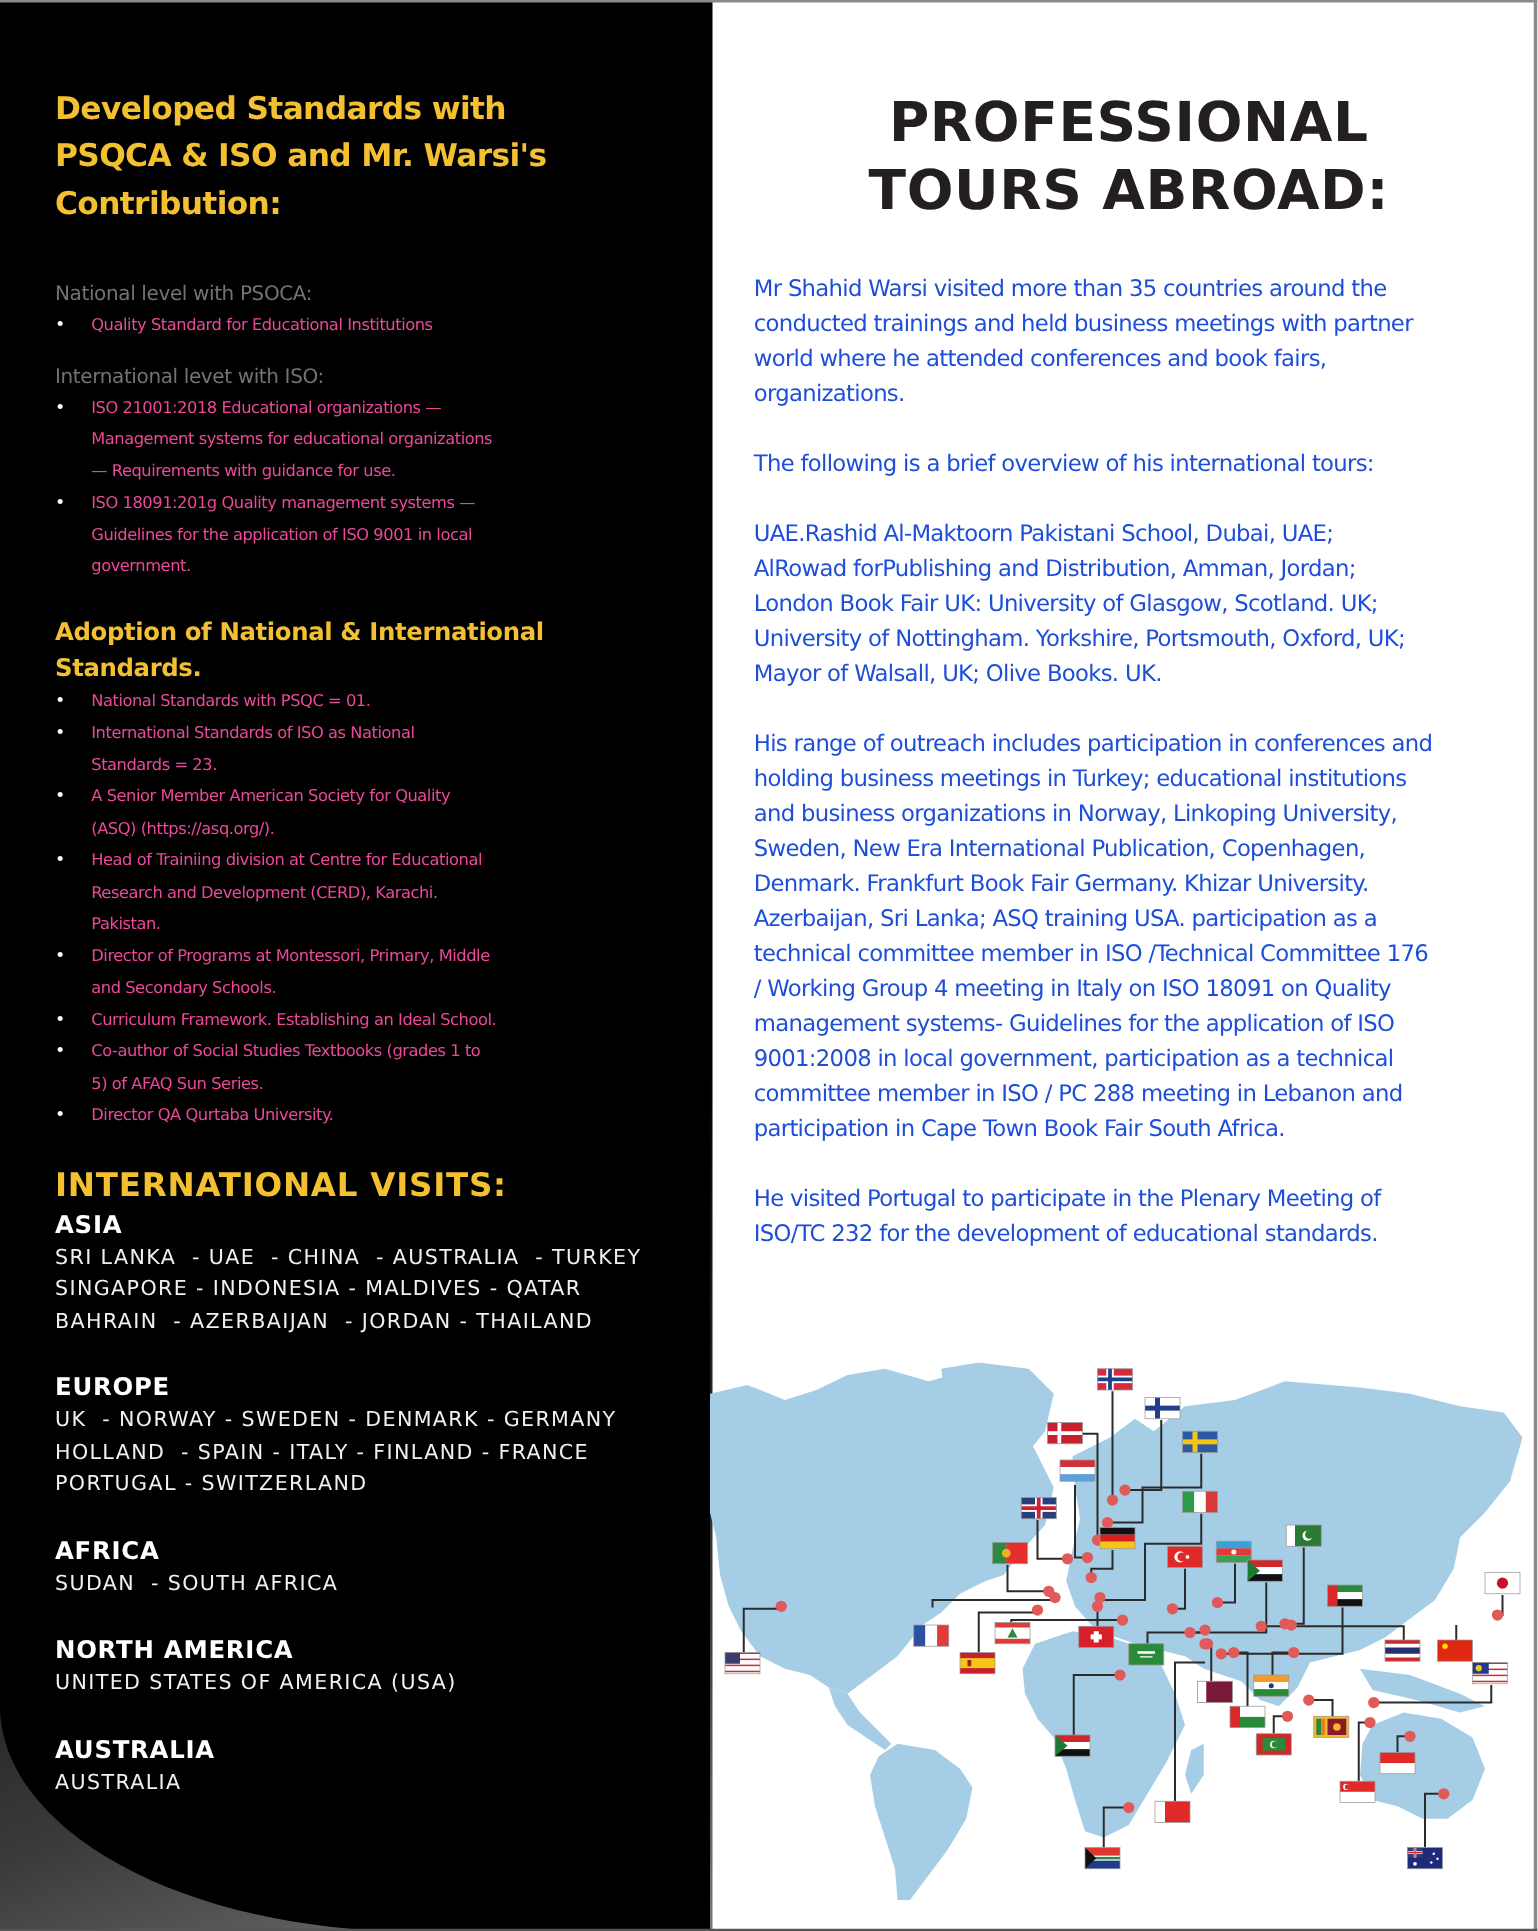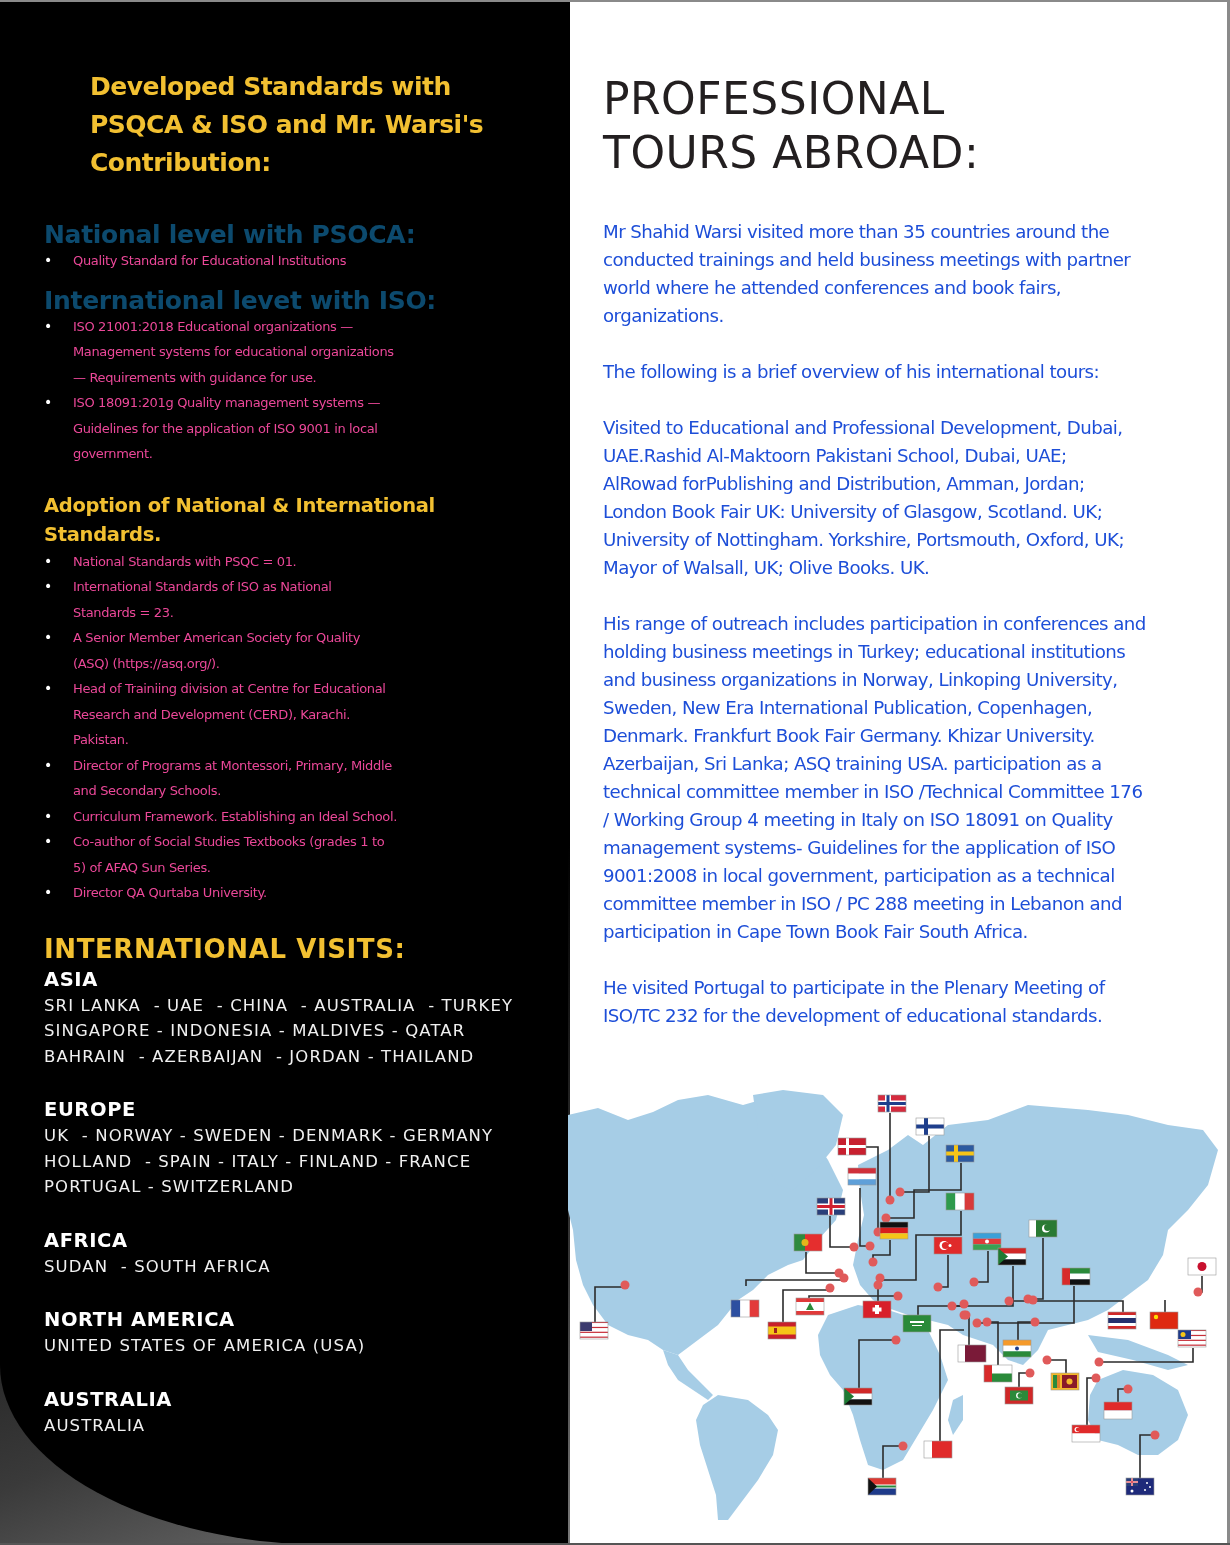--- a/index.html
+++ b/index.html
@@ -19,24 +19,24 @@
   .left-panel {
     position: absolute; left: 0; top: 0; width: 568px; height: 1545px;
     background: #000;
     border-top-right-radius: 175px;
     border-bottom-left-radius: 330px 180px;
   }
   .left-content { position: absolute; left: 44px; top: 68px; width: 490px; color: #fff; }
 
   .yellow-title {
     color: #f2c031; font-weight: bold; font-size: 25px; line-height: 38px;
-    font-family: "DejaVu Sans", sans-serif; letter-spacing: -0.5px; margin-left: 46px;
+    font-family: "DejaVu Sans", sans-serif; letter-spacing: -0.5px;
   }
   .sub-heading {
-    color: #0c4a6e; font-weight: bold; font-size: 25px; line-height: 26px;
+    color: #737373; font-weight: normal; font-size: 16px; line-height: 26px;
     font-family: "DejaVu Sans", sans-serif; letter-spacing: -0.3px;
   }
   .yellow-sub {
     color: #f2c031; font-weight: bold; font-size: 19.5px; line-height: 29px;
     font-family: "DejaVu Sans", sans-serif; letter-spacing: -0.3px;
   }
   ul.bullets { list-style: none; }
   ul.bullets li {
     position: relative; padding-left: 29px; font-size: 13px; line-height: 25.5px;
     color: #ec4899; font-family: "DejaVu Sans", sans-serif; letter-spacing: -0.35px;
@@ -54,22 +54,22 @@
     font-family: "DejaVu Sans", sans-serif; letter-spacing: 0.6px;
   }
   .region-line {
     color: #f0f0f0; font-size: 16.5px; line-height: 25.5px;
     font-family: "DejaVu Sans", sans-serif; letter-spacing: 1.1px; white-space: pre;
   }
 
   
   .right-content { position: absolute; left: 603px; top: 72px; width: 600px; color: #231f20; }
   .big-title {
-    font-family: "DejaVu Sans", sans-serif; font-weight: normal; font-size: 44px;
-    line-height: 54px; color: #231f20; letter-spacing: 0.5px;
+    font-family: "DejaVu Sans", sans-serif; font-weight: bold; font-size: 44px;
+    line-height: 54px; color: #231f20; letter-spacing: 0.5px; text-align: center;
   }
   .para {
     font-family: "DejaVu Sans", sans-serif; font-size: 18.2px; line-height: 28px;
     color: #1d4ed8; letter-spacing: -0.55px;
   }
 
   
   .map { position: absolute; left: 568px; top: 1090px; width: 659px; height: 445px; }
   .map svg { position: absolute; left: 0; top: 0; }
 </style>
@@ -170,21 +170,20 @@
     <div>conducted trainings and held business meetings with partner</div>
     <div>world where he attended conferences and book fairs,</div>
     <div>organizations.</div>
   </div>
   <div style="height:28px"></div>
   <div class="para">
     <div>The following is a brief overview of his international tours:</div>
   </div>
   <div style="height:28px"></div>
   <div class="para">
-    <div>Visited to Educational and Professional Development, Dubai,</div>
     <div>UAE.Rashid Al-Maktoorn Pakistani School, Dubai, UAE;</div>
     <div>AlRowad forPublishing and Distribution, Amman, Jordan;</div>
     <div>London Book Fair UK: University of Glasgow, Scotland. UK;</div>
     <div>University of Nottingham. Yorkshire, Portsmouth, Oxford, UK;</div>
     <div>Mayor of Walsall, UK; Olive Books. UK.</div>
   </div>
   <div style="height:28px"></div>
   <div class="para">
     <div>His range of outreach includes participation in conferences and</div>
     <div>holding business meetings in Turkey; educational institutions</div>

